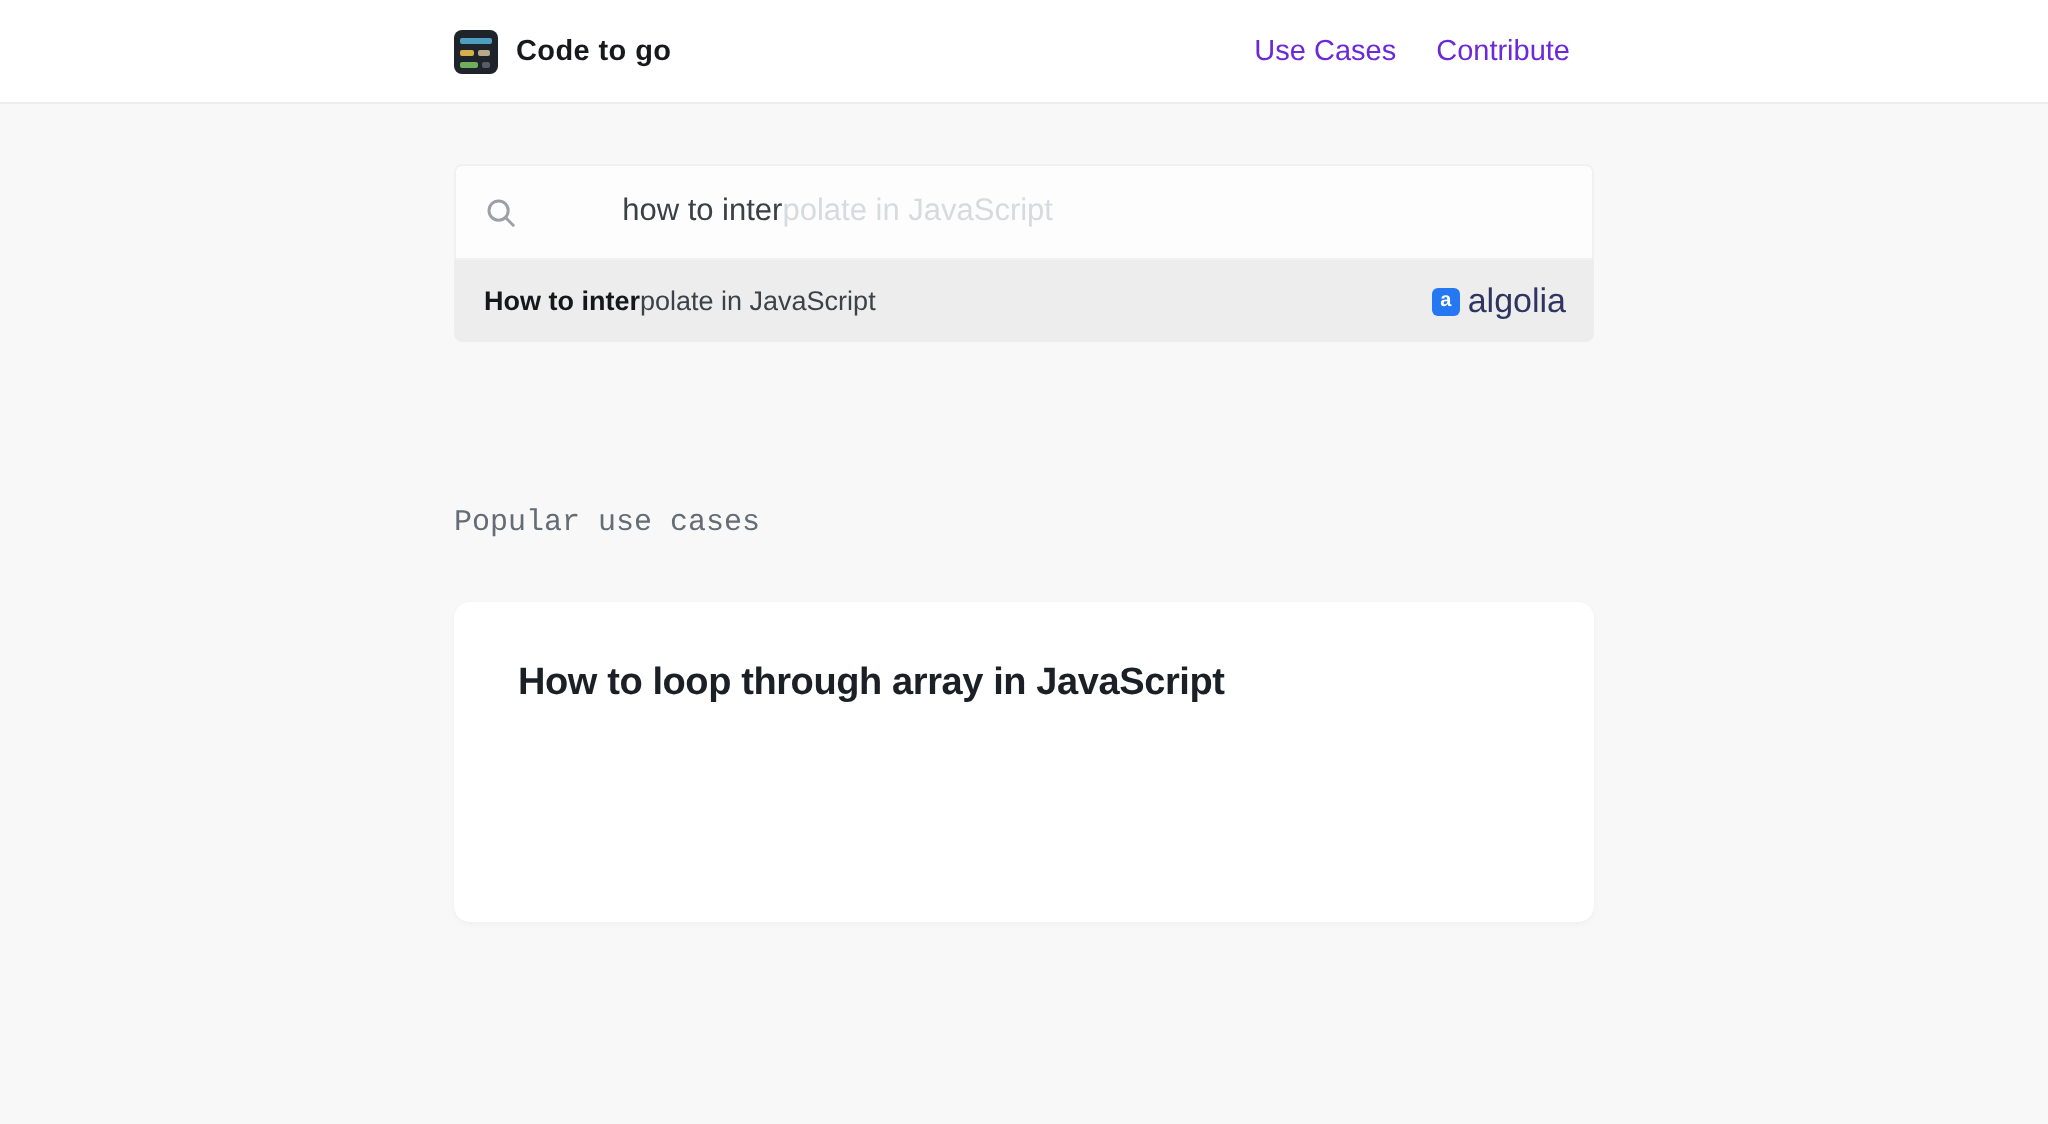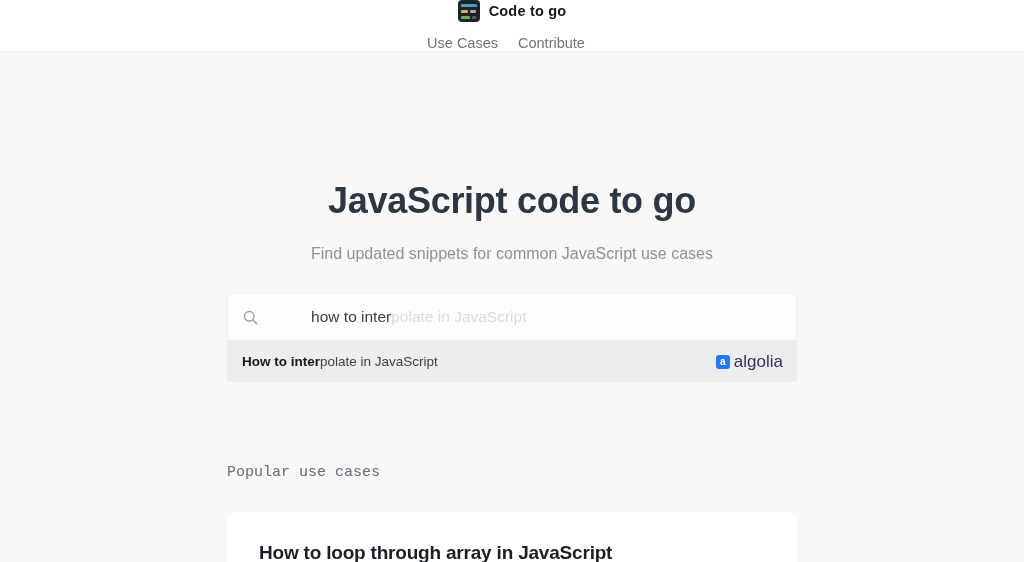--- a/index.html
+++ b/index.html
@@ -18,21 +18,20 @@
   }
   .container {
     width: 570px;
     margin: 0 auto;
   }
   .navbar .container {
     height: 100%;
     display: flex;
     align-items: center;
     justify-content: space-between;
-    flex-direction: column;
   }
   .brand {
     display: flex;
     align-items: center;
     gap: 9px;
     cursor: pointer;
   }
   .logo-icon {
     width: 22px; height: 22px;
     background: #1f242a;
@@ -55,21 +54,21 @@
     color: #17191c;
     letter-spacing: 0.2px;
   }
   .nav-links {
     display: flex;
     gap: 20px;
     margin-right: 12px;
   }
   .nav-link {
     font-size: 14.5px;
-    color: #737373;
+    color: #6d28d9;
     cursor: pointer;
     text-decoration: none;
   }
 
   
   .hero {
     text-align: center;
     padding-top: 128px;
   }
   .hero-title {
@@ -191,24 +190,20 @@
     <nav class="nav-links">
       <a class="nav-link">Use Cases</a>
       <a class="nav-link">Contribute</a>
     </nav>
   </div>
 </header>
 
 <main>
   <div class="container">
 
-    <section class="hero">
-      <h1 class="hero-title">JavaScript code to go</h1>
-      <p class="hero-subtitle">Find updated snippets for common JavaScript use cases</p>
-    </section>
 
     <section class="search-wrap">
       <div class="search-input">
         <span class="search-icon">
           <svg width="15" height="15" viewBox="0 0 15 15" fill="none">
             <circle cx="6.3" cy="6.3" r="4.8" stroke="#9aa1a9" stroke-width="1.5"></circle>
             <line x1="10" y1="10" x2="13.6" y2="13.6" stroke="#9aa1a9" stroke-width="1.5" stroke-linecap="round"></line>
           </svg>
         </span>
         <span class="search-text">

